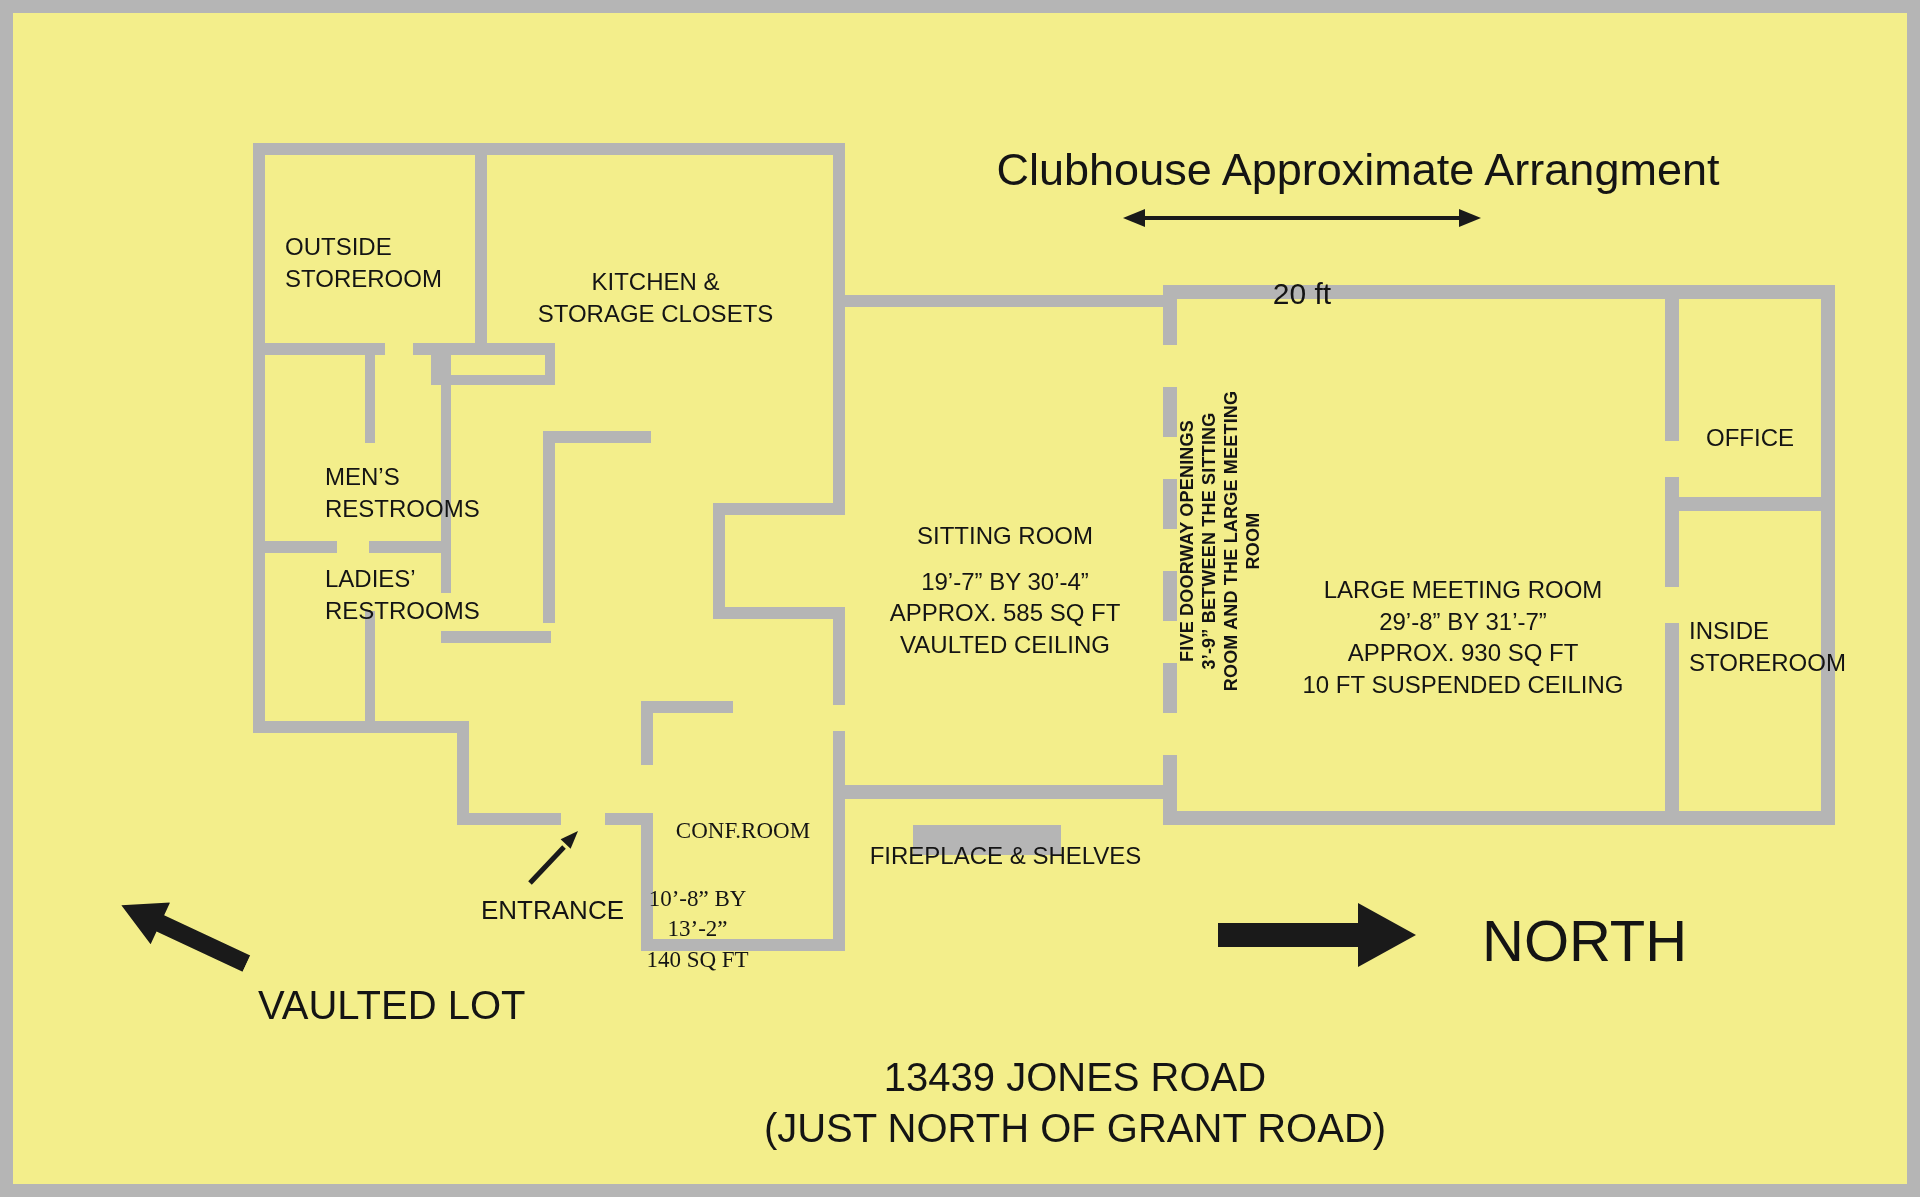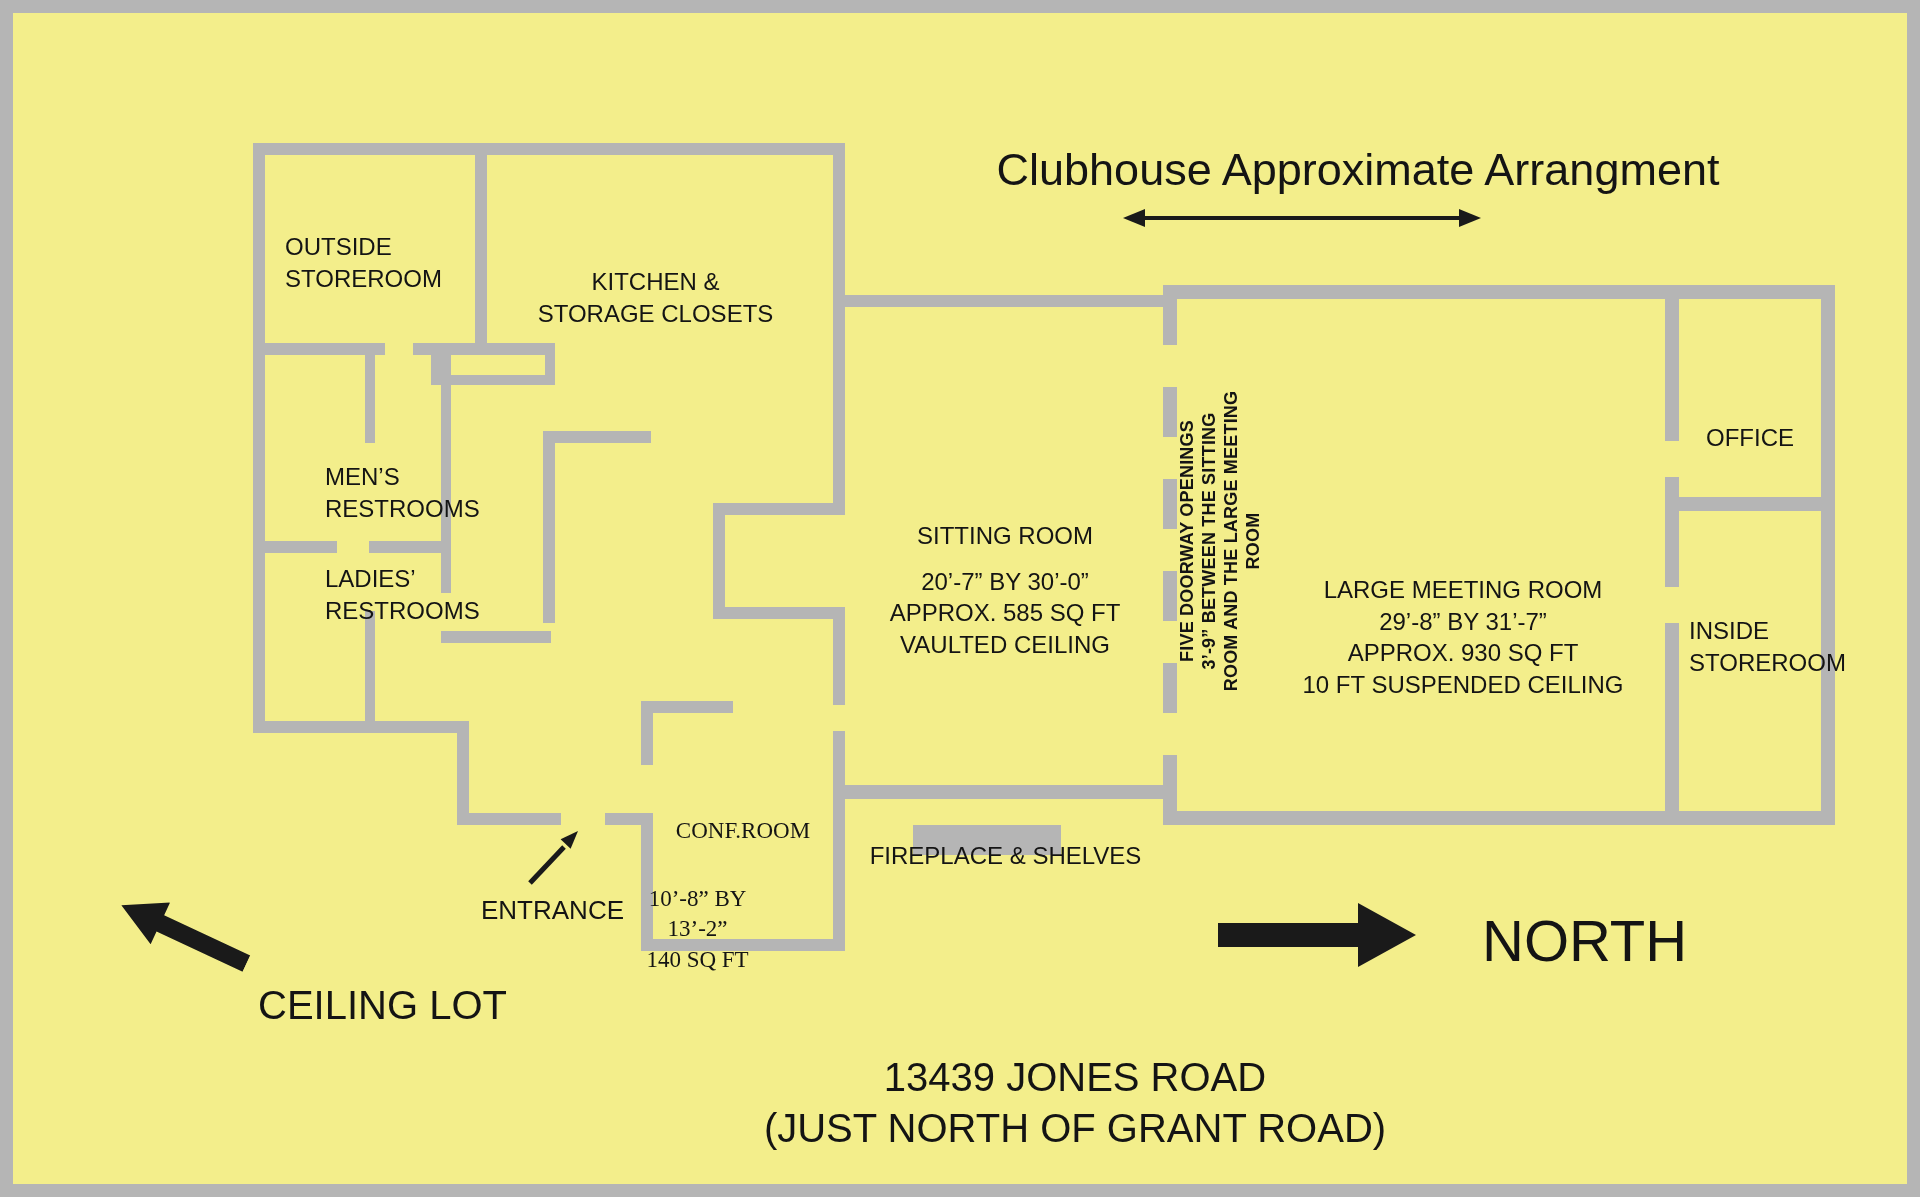--- a/index.html
+++ b/index.html
@@ -85,20 +85,21 @@
   <div class="wall" style="left:1652px;top:610px;width:14px;height:202px"></div>
   <div class="wall" style="left:1652px;top:484px;width:170px;height:14px"></div>
 
   <div class="label title c" style="left:895px;top:86px;width:900px">Clubhouse Approximate Arrangment</div>
 
   <svg style="left:1108px;top:192px" width="362" height="26" viewBox="0 0 362 26">
     <rect x="18" y="11" width="326" height="4" fill="#1a1a1a"></rect>
     <polygon points="2,13 24,4 24,22" fill="#1a1a1a"></polygon>
     <polygon points="360,13 338,4 338,22" fill="#1a1a1a"></polygon>
   </svg>
+  <div class="label c" style="left:1139px;top:220px;width:300px;font-size:30px">20 ft</div>
 
   <div class="label t24" style="left:272px;top:218px">
     <div>OUTSIDE</div>
     <div>STOREROOM</div>
   </div>
 
   <div class="label t24 c" style="left:495px;top:212px;width:295px">
     <div>KITCHEN &amp;</div>
     <div>STORAGE CLOSETS</div>
   </div>
@@ -109,21 +110,21 @@
   </div>
 
   <div class="label t24" style="left:312px;top:550px">
     <div>LADIES’</div>
     <div>RESTROOMS</div>
   </div>
 
   <div class="label t24 c" style="left:842px;top:466px;width:300px">
     <div>SITTING ROOM</div>
     <div style="height:14px"></div>
-    <div>20’-7” BY 30’-0”</div>
+    <div>19’-7” BY 30’-4”</div>
     <div>APPROX. 585 SQ FT</div>
     <div>VAULTED CEILING</div>
   </div>
 
   <div class="rot">
     <div>FIVE DOORWAY OPENINGS</div>
     <div>3’-9” BETWEEN THE SITTING</div>
     <div>ROOM AND THE LARGE MEETING</div>
     <div>ROOM</div>
   </div>
@@ -158,20 +159,20 @@
   <div class="label" style="left:468px;top:880px;font-size:26px">ENTRANCE</div>
 
   <svg style="left:1205px;top:890px" width="200" height="64" viewBox="0 0 200 64">
     <polygon points="0,20 140,20 140,0 198,32 140,64 140,44 0,44" fill="#1a1a1a"></polygon>
   </svg>
   <div class="label north" style="left:1469px;top:890px">NORTH</div>
 
   <svg style="left:100px;top:898px;transform:rotate(205deg)" width="140" height="46" viewBox="0 0 140 46">
     <polygon points="0,14 95,14 95,0 138,23 95,46 95,32 0,32" fill="#1a1a1a"></polygon>
   </svg>
-  <div class="label big" style="left:245px;top:966px">CEILING LOT</div>
+  <div class="label big" style="left:245px;top:966px">VAULTED LOT</div>
 
   <div class="label big c" style="left:662px;top:998px;width:800px;line-height:1.28">
     <div>13439 JONES ROAD</div>
     <div>(JUST NORTH OF GRANT ROAD)</div>
   </div>
 
 </div>
 
 </body></html>

